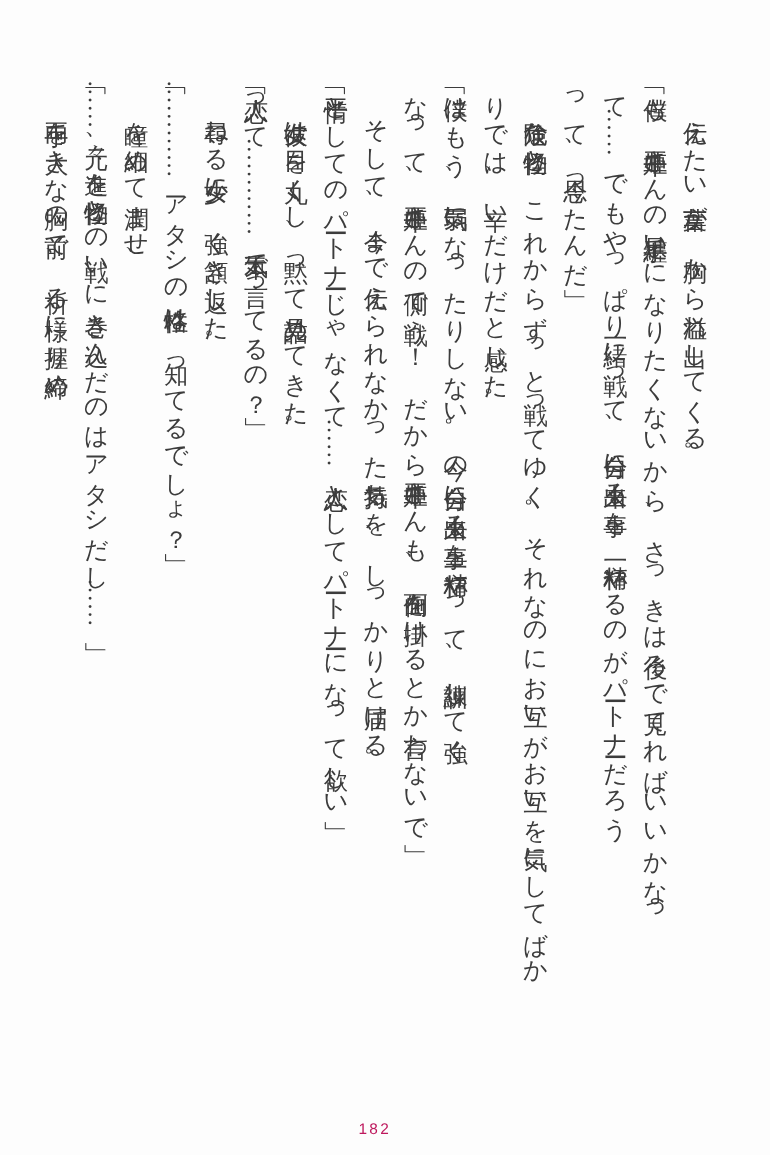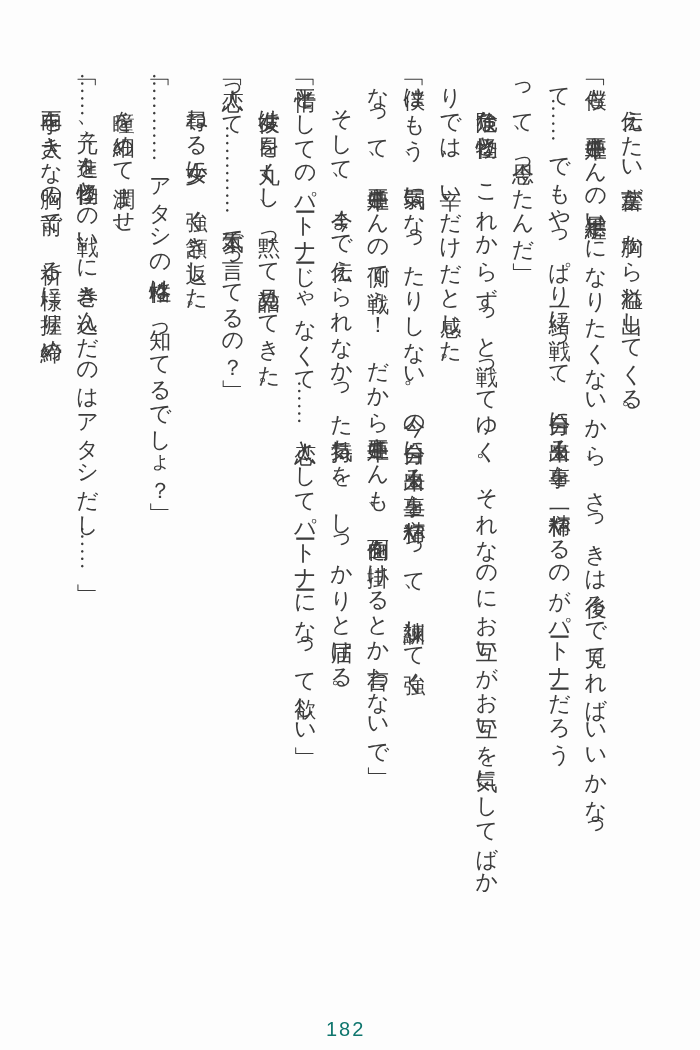--- a/index.html
+++ b/index.html
@@ -34,23 +34,23 @@
     white-space: nowrap;
   }
   .text-line.indent {
     text-indent: 1em;
   }
   .page-number {
     position: absolute;
     left: 326px;
     top: 1018px;
     font-family: "Liberation Sans", "DejaVu Sans", sans-serif;
-    font-size: 20px;
+    font-size: 14px;
     letter-spacing: 2px;
-    color: #0f766e;
+    color: #be185d;
   }
 </style>
 </head>
 <body>
 
 <div class="page">
   <div class="text-block">
       <p class="text-line indent">伝えたい言葉が、胸から溢れ出してくる。</p>
       <p class="text-line">「僕も、千亜姫さんの足手纏いになりたくないから、さっきは後ろで見てればいいかなっ</p>
       <p class="text-line">て……でもやっぱり一緒に戦って、自分に出来る事を、精一杯やるのがパートナーだろう</p>

